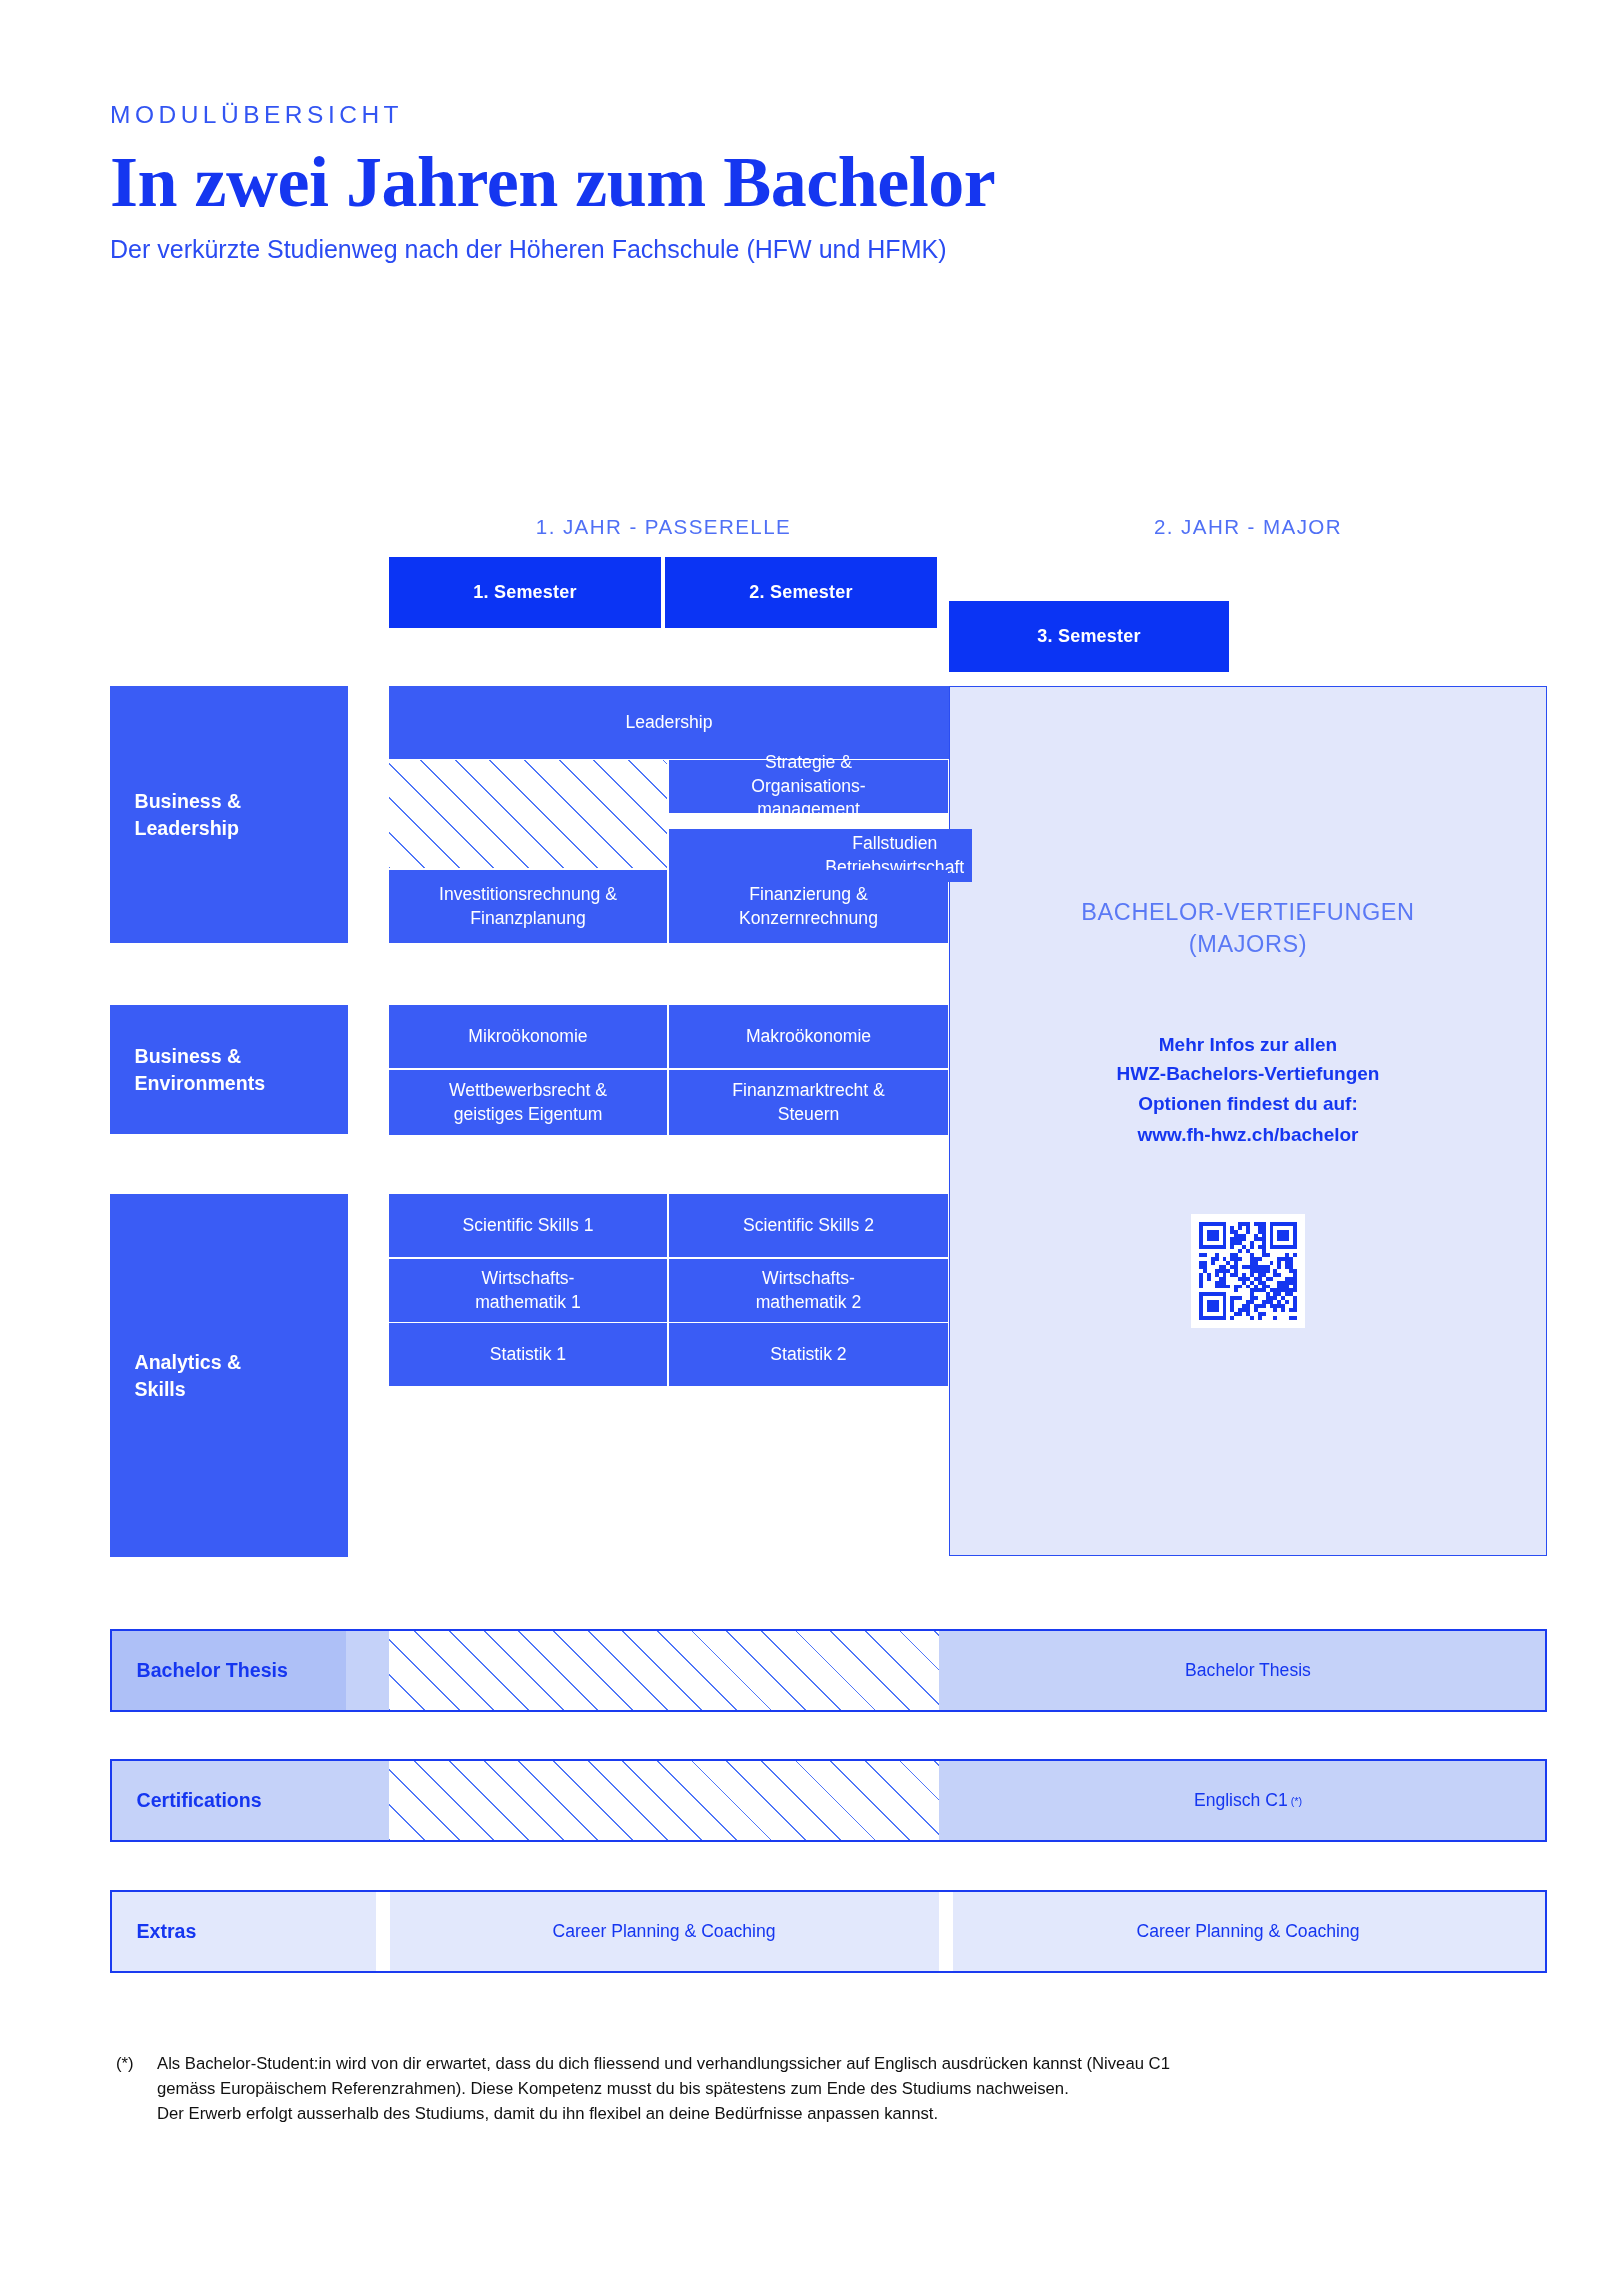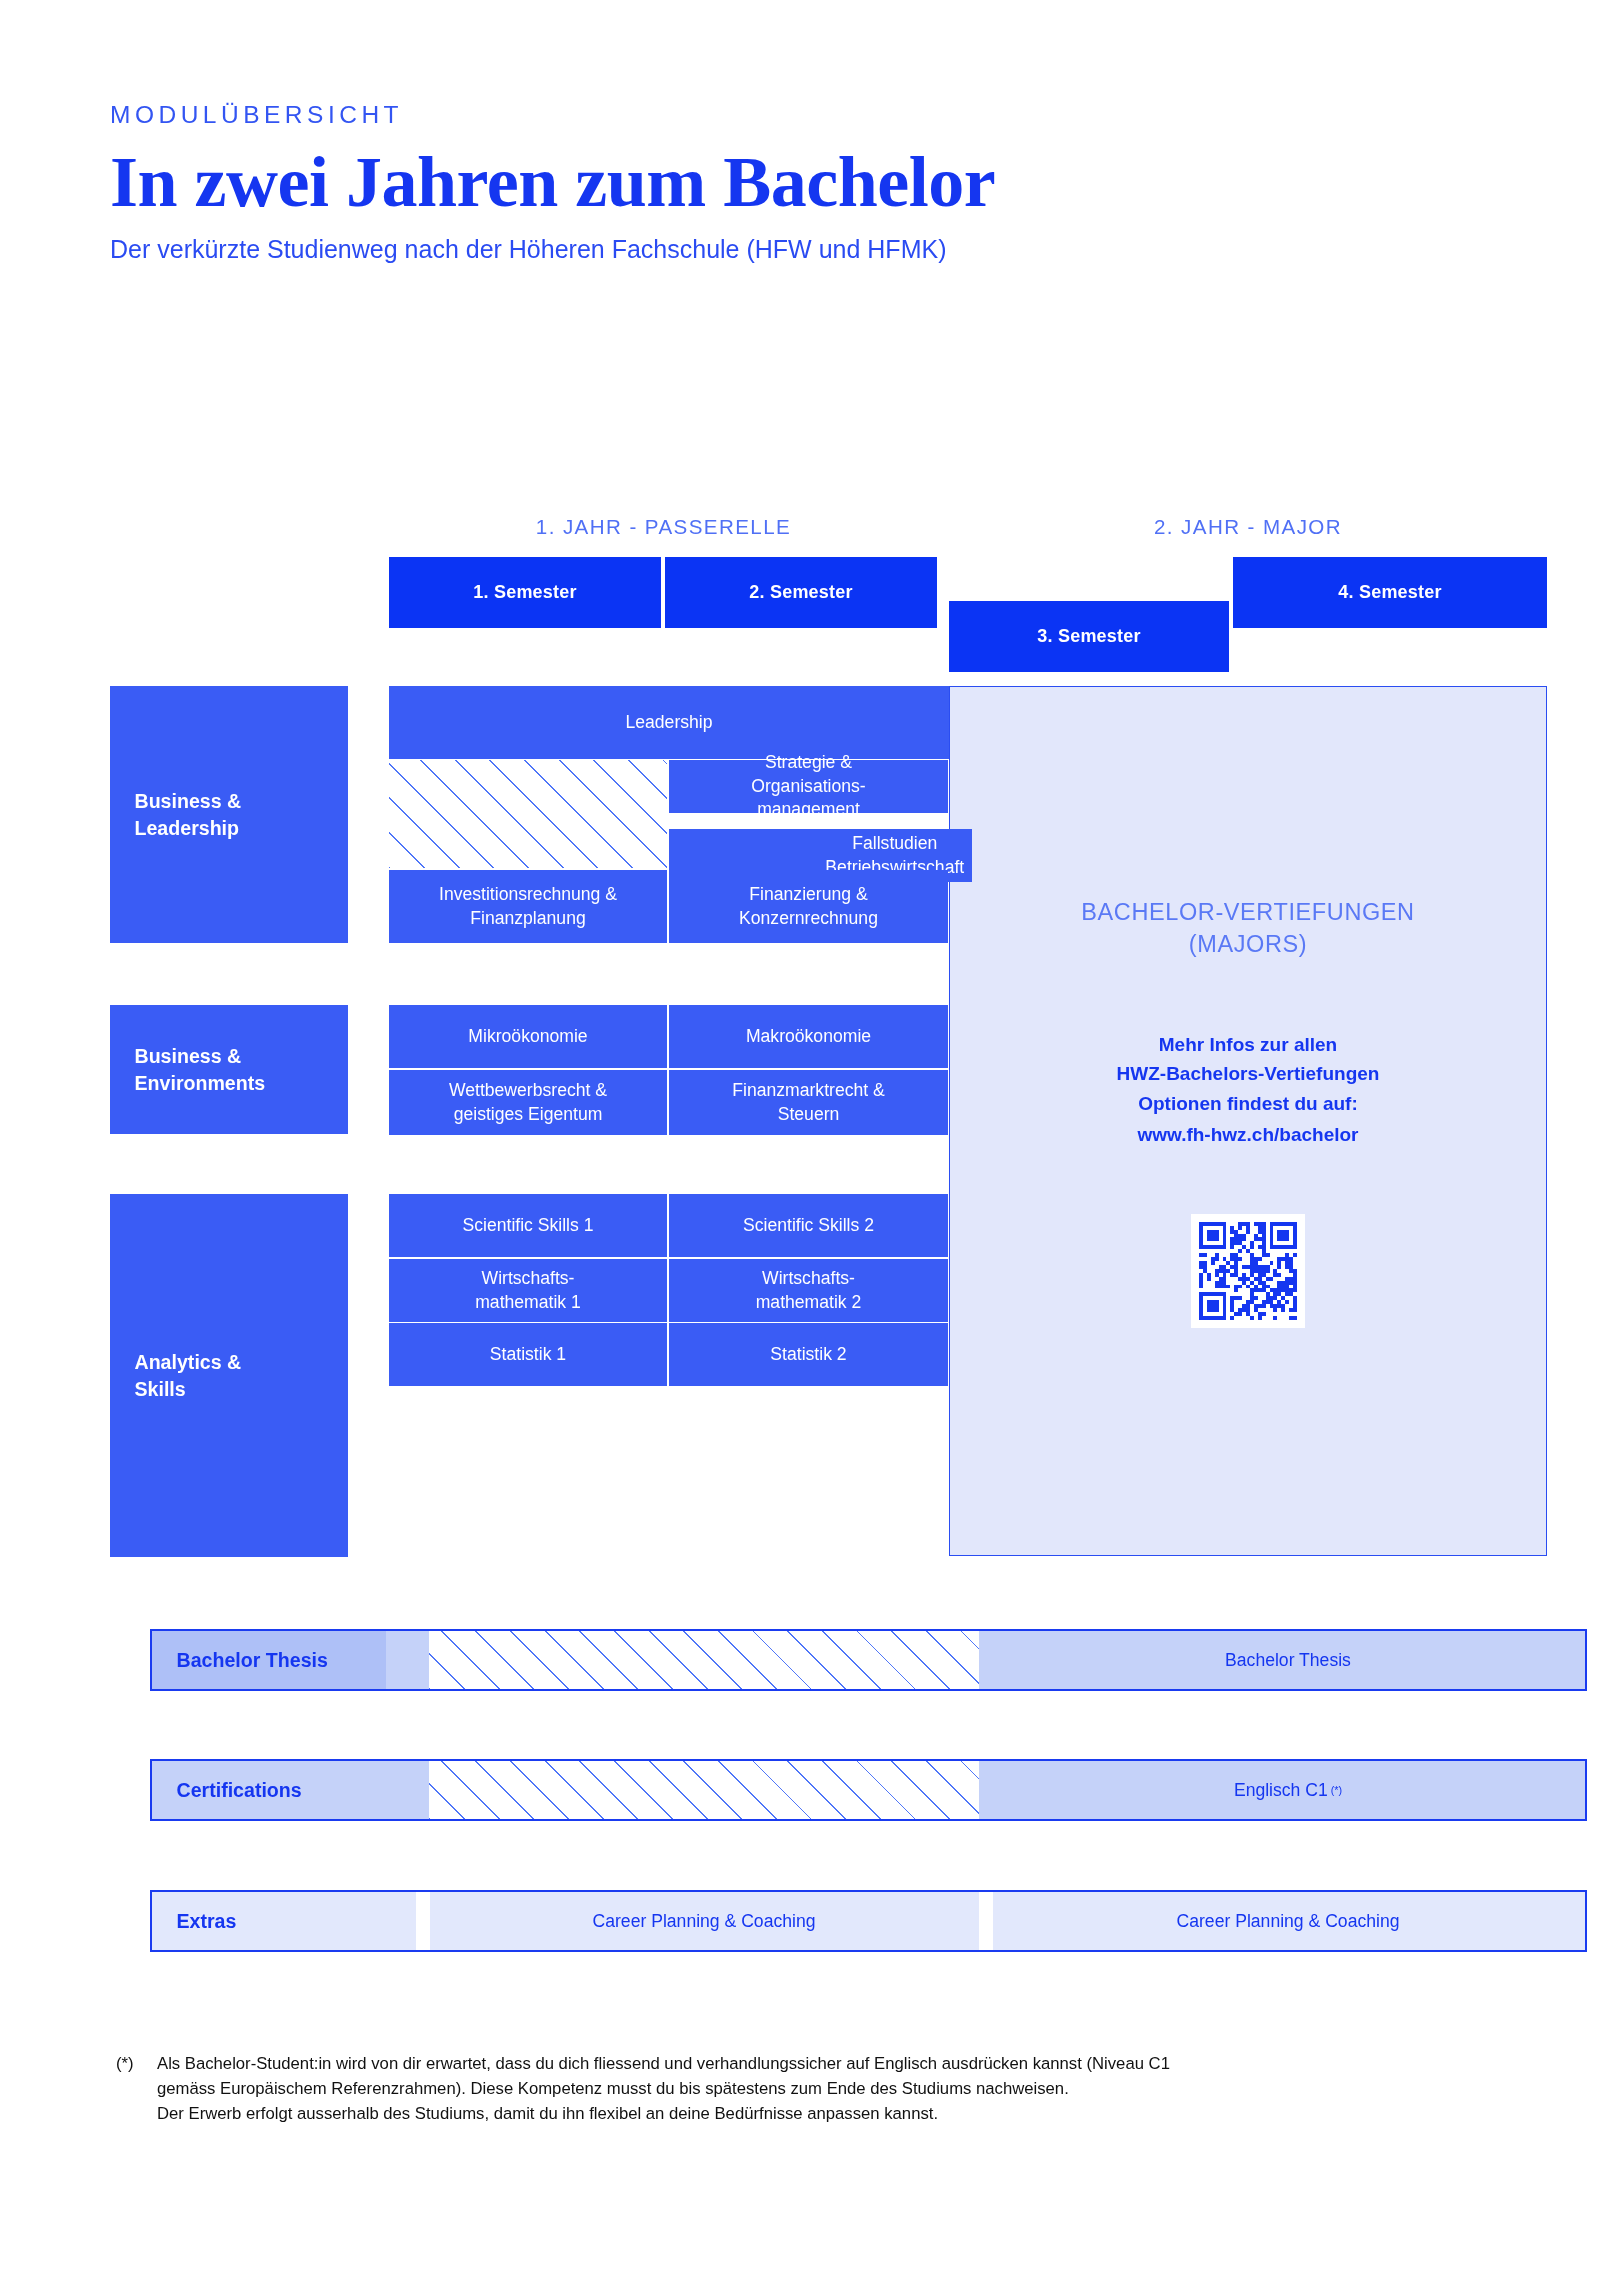--- a/index.html
+++ b/index.html
@@ -108,22 +108,22 @@
   
   .cat2{top:319px;width:839px;height:129px;}
   .cat2 .cells{width:560px;}
 
   
   .cat3{top:508px;width:839px;height:363px;}
   .cat3 .cells{width:560px;}
 
   
   .bar{
-    position:absolute;left:110px;width:1437px;height:62px;
-    border:2px solid #1a3bf0;box-sizing:border-box;margin-left:40px;
+    position:absolute;left:110px;width:1437px;height:83px;
+    border:2px solid #1a3bf0;box-sizing:border-box;
   }
   .bar .blabel{
     position:absolute;left:0;top:0;bottom:0;width:234px;
     display:flex;align-items:center;padding-left:24.5px;
     font-size:19.6px;font-weight:700;color:#1536f0;box-sizing:border-box;
   }
   .bar .seg{
     position:absolute;top:0;bottom:0;
     display:flex;align-items:center;justify-content:center;
     font-size:17.6px;color:#1536f0;
@@ -159,21 +159,20 @@
 
 <div class="yearlabels">
   <div class="yearlabel y1">1. JAHR - PASSERELLE</div>
   <div class="yearlabel y2">2. JAHR - MAJOR</div>
 </div>
 
 <div class="semrow">
   <div class="sem s1">1. Semester</div>
   <div class="sem s2">2. Semester</div>
   <div class="sem s3">3. Semester</div>
-  <div class="sem s4">4. Semester</div>
 </div>
 
 <div class="grid">
 
   <div class="majors">
     <div class="majors-title">
       <span>BACHELOR-VERTIEFUNGEN</span><br>
       <span>(MAJORS)</span>
     </div>
     <div class="majors-body">

